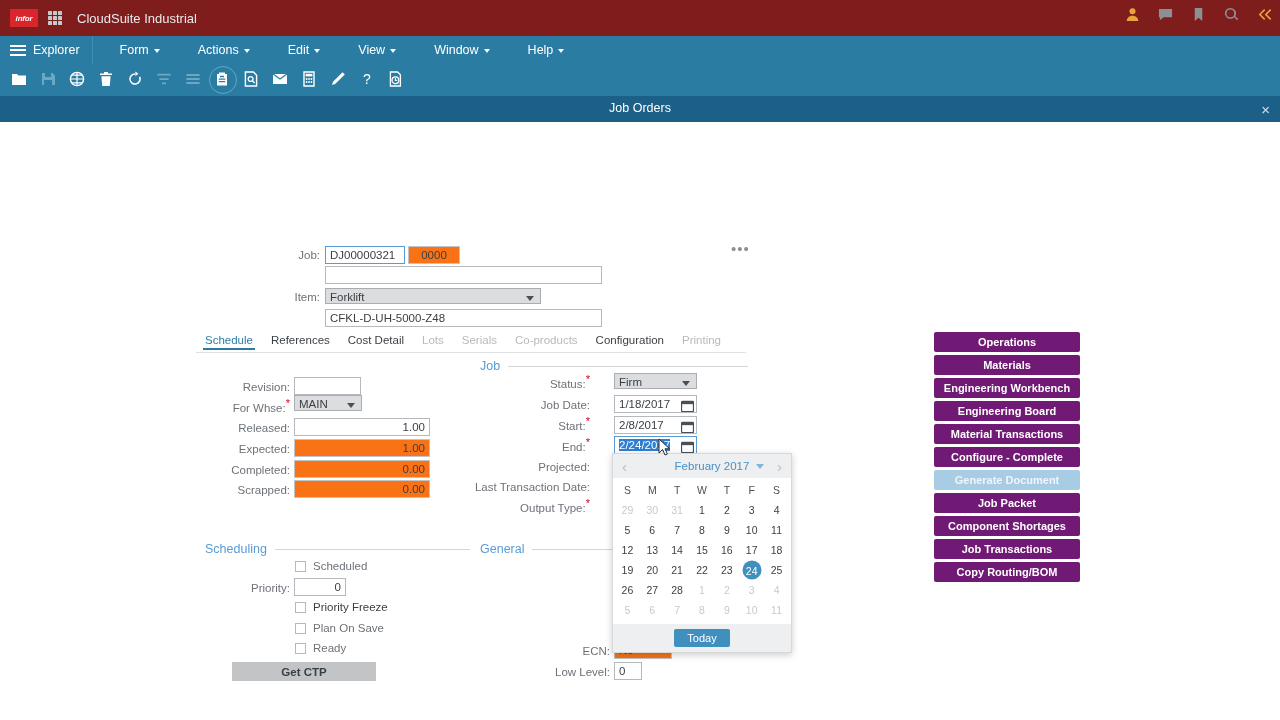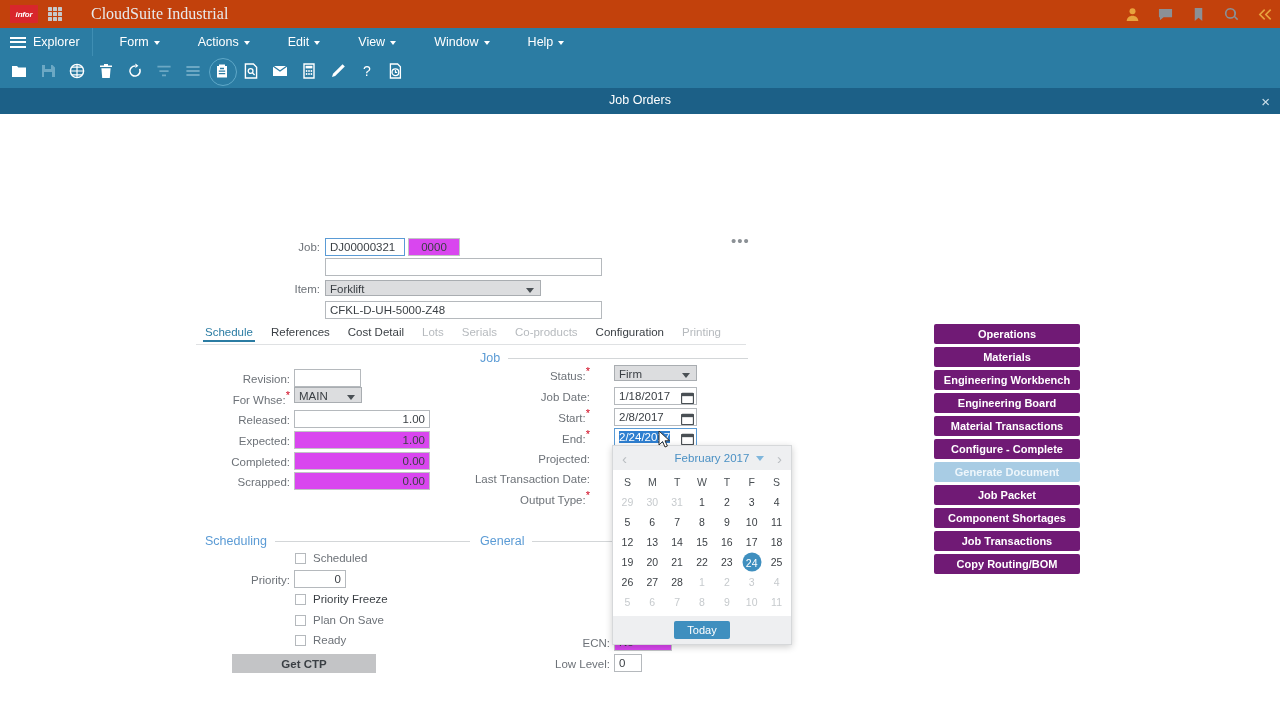--- a/index.html
+++ b/index.html
@@ -5,38 +5,38 @@
   * { box-sizing: border-box; margin: 0; padding: 0; }
   html, body {
     width: 1280px; height: 720px;
     font-family: "Liberation Sans", sans-serif;
     background: #ffffff;
     overflow: hidden;
   }
 
   
   .brandbar {
-    height: 28px; background: #c2410c;
+    height: 36px; background: #7f1d1d;
     display: flex; align-items: center; padding: 8px 10px;
     position: relative;
   }
   .infor-logo {
     width: 28px; height: 18px; background: #d8262c;
     color: #fff; font-size: 8px; font-weight: bold;
     display: flex; align-items: center; justify-content: center;
     letter-spacing: -0.2px; font-style: italic;
   }
   .grid-icon {
     margin-left: 9px; width: 16px; height: 16px;
     display: grid; grid-template-columns: repeat(3,1fr); grid-template-rows: repeat(3,1fr);
     gap: 1.5px; padding: 1px;
   }
   .grid-icon i { background: #c6c9cc; border-radius: 0.5px; display: block; }
   .brand-title {
-    margin-left: 28px; color: #e8eaec; font-size: 16px; font-family: Liberation Serif, serif;
+    margin-left: 14px; color: #e8eaec; font-size: 13px;
   }
   .brand-right {
     position: absolute; right: 8px; top: 0; height: 28px;
     display: flex; align-items: center; gap: 18px;
   }
   .brand-right .bi { width: 15px; height: 15px; fill: #8b9096; }
   .brand-right .bi.orange { fill: #e8a33d; }
 
   
   .menubar {
@@ -98,21 +98,21 @@
     font-size: 11.5px; color: #6d7278; text-align: right;
     position: absolute; white-space: nowrap;
   }
   .req { color: #d0021b; font-size: 11px; vertical-align: super; line-height: 0; }
 
   .fld {
     position: absolute; border: 1px solid #b5b9bd; background: #ffffff;
     font-size: 11.5px; color: #3a3f44; height: 18px;
     padding: 0 4px; line-height: 16px; font-family: "Liberation Sans", sans-serif;
   }
-  .fld.ro { background: #d946ef; border-color: #c2c4c6; }
+  .fld.ro { background: #f97316; border-color: #c2c4c6; }
   .fld.num { text-align: right; }
   .fld.ctr { text-align: center; }
   .fld.focus { border: 1px solid #5a9bd5; }
 
   .sel-drop {
     position: absolute; background: #dcdddf; border: 1px solid #a9adb1;
     height: 16px; font-size: 11.5px; color: #3a3f44;
     padding: 0 4px; line-height: 17px;
   }
   .sel-drop .car {

